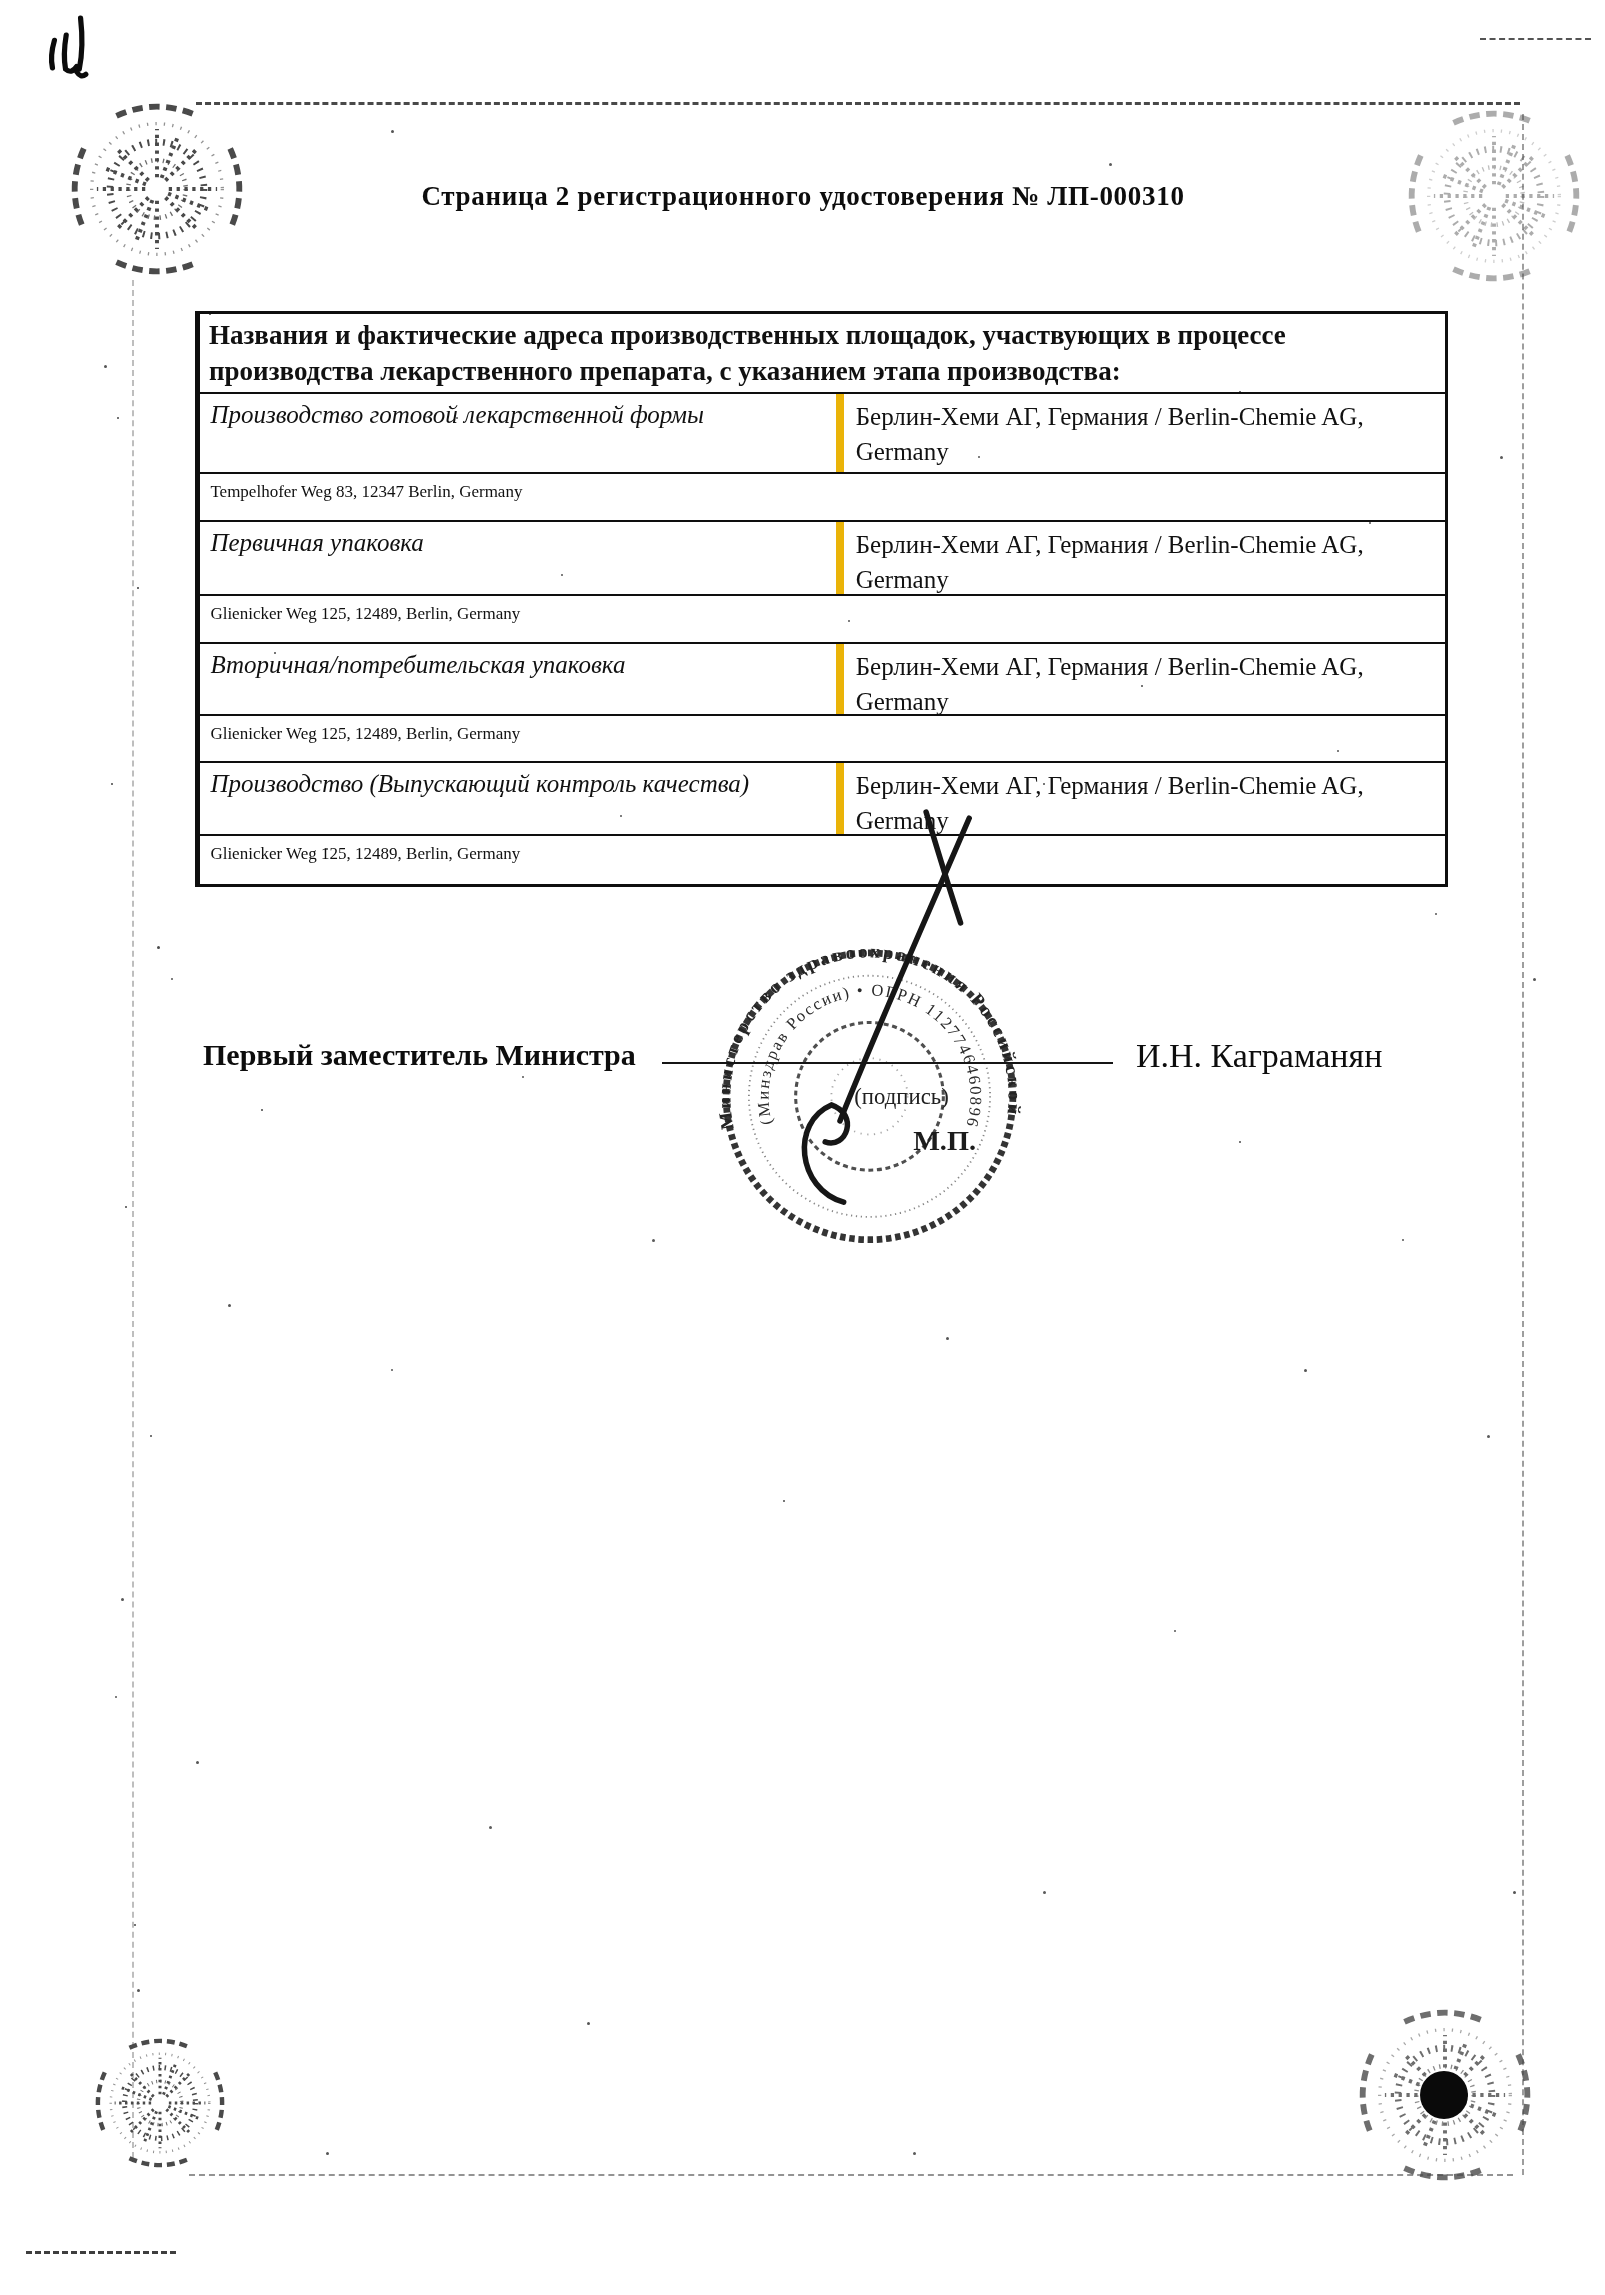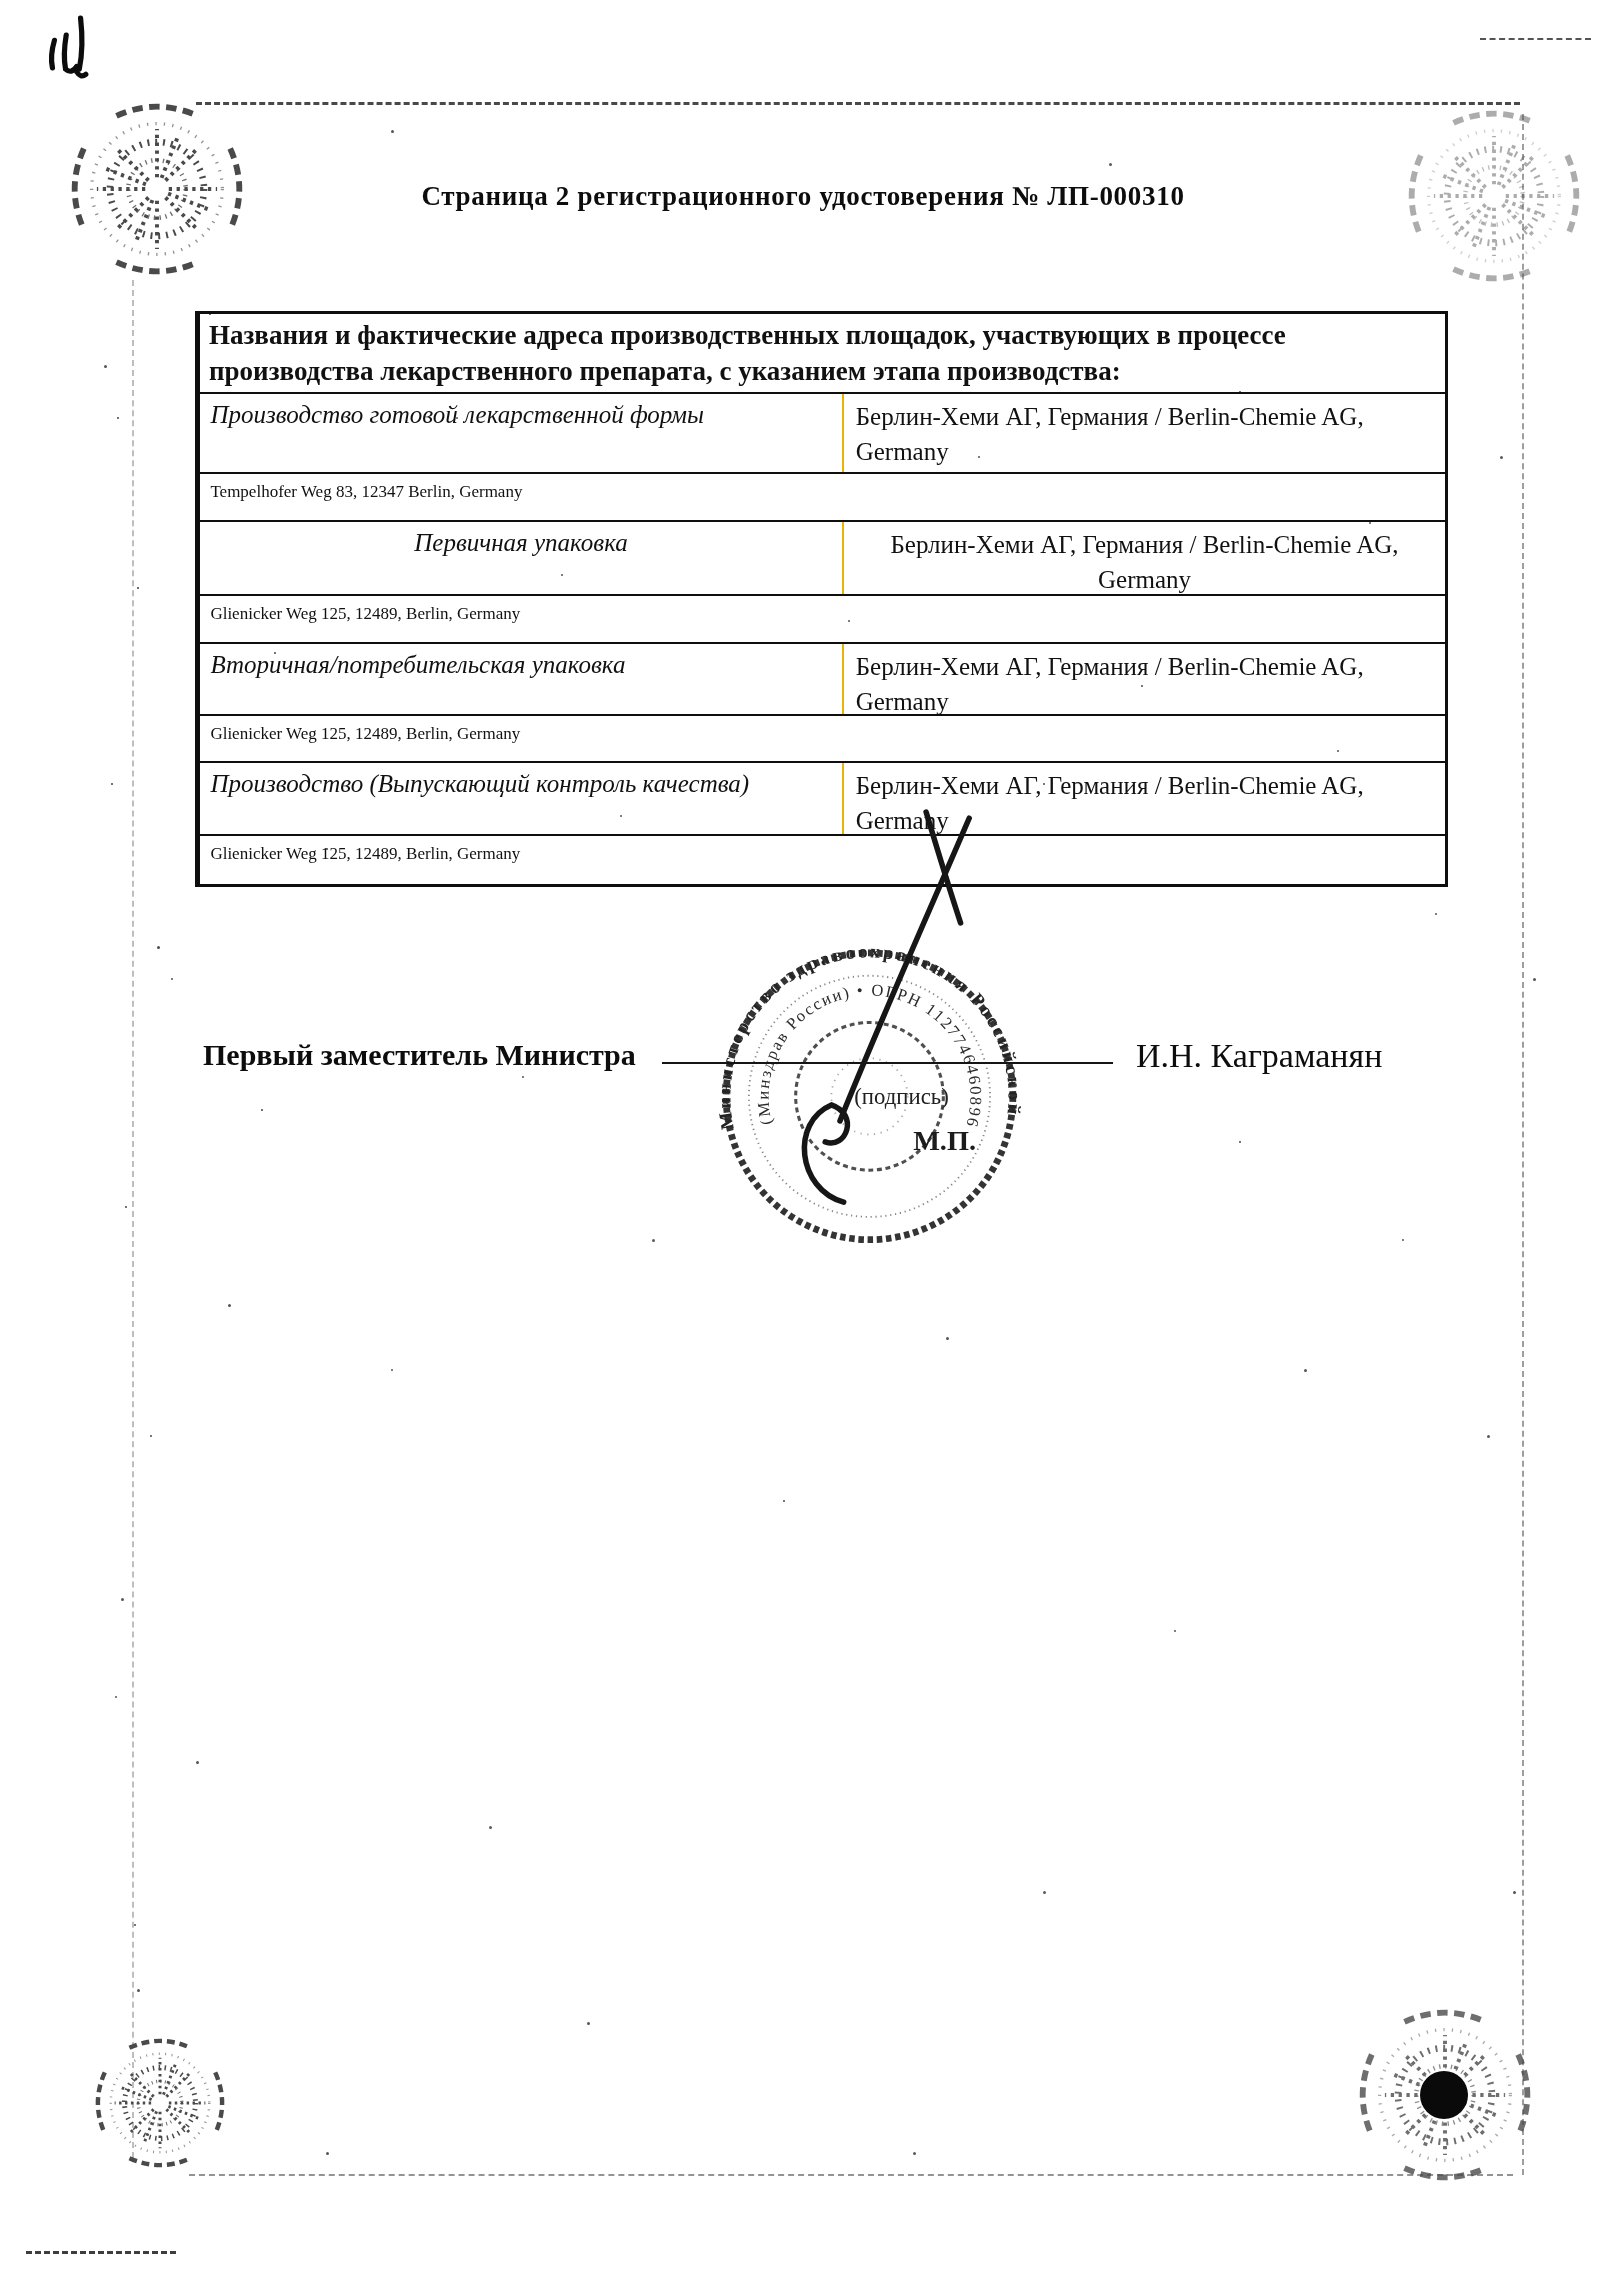--- a/index.html
+++ b/index.html
@@ -21,24 +21,24 @@
     font-size:27px;letter-spacing:0.7px;color:#0d0d0d;font-weight:600;}
 
   
   .table{position:absolute;left:163px;top:311px;width:1253px;
     border:3.3px solid #0e0e0e;border-left-width:5.2px;box-sizing:border-box;background:transparent;margin-left:32px;}
   .t-row{border-bottom:2.6px solid #0e0e0e;box-sizing:border-box;overflow:hidden;}
   .t-row:last-child{border-bottom:none;}
   .t-head{height:80px;font-weight:bold;font-size:27px;line-height:1.32;padding:3.9px 9px;box-sizing:border-box;}
   .split{display:flex;}
   .cell{box-sizing:border-box;}
-  .stage{width:644px;border-right:2px solid #eab308;font-style:italic;font-size:25px;padding:6.5px 10.4px;}
+  .stage{width:644px;border-right:8px solid #eab308;font-style:italic;font-size:25px;padding:6.5px 10.4px;}
   .manu{flex:1;font-size:25px;line-height:1.4;padding:5.2px 11.7px;}
   .addr{font-size:17px;padding:7.8px 10.4px;box-sizing:border-box;}
-  .h123{height:80px;} .h114{height:74px;text-align:center;} .h110{height:72px;} .h112{height:73px;}
+  .h123{height:80px;} .h114{height:74px;} .h110{height:72px;} .h112{height:73px;}
   .h74{height:48px;} .h72{height:47px;}
 
   
   .sig-title{position:absolute;left:203px;top:1038px;font-size:30px;font-weight:bold;color:#0d0d0d;}
   .sig-line{position:absolute;left:662px;top:1062px;width:451px;border-top:2.6px solid #151515;z-index:4;}
   .sig-name{position:absolute;left:1136px;top:1037px;font-size:34px;font-weight:normal;color:#0d0d0d;}
 
   .stamp{position:absolute;left:713px;top:801px;z-index:3;}
 
   

